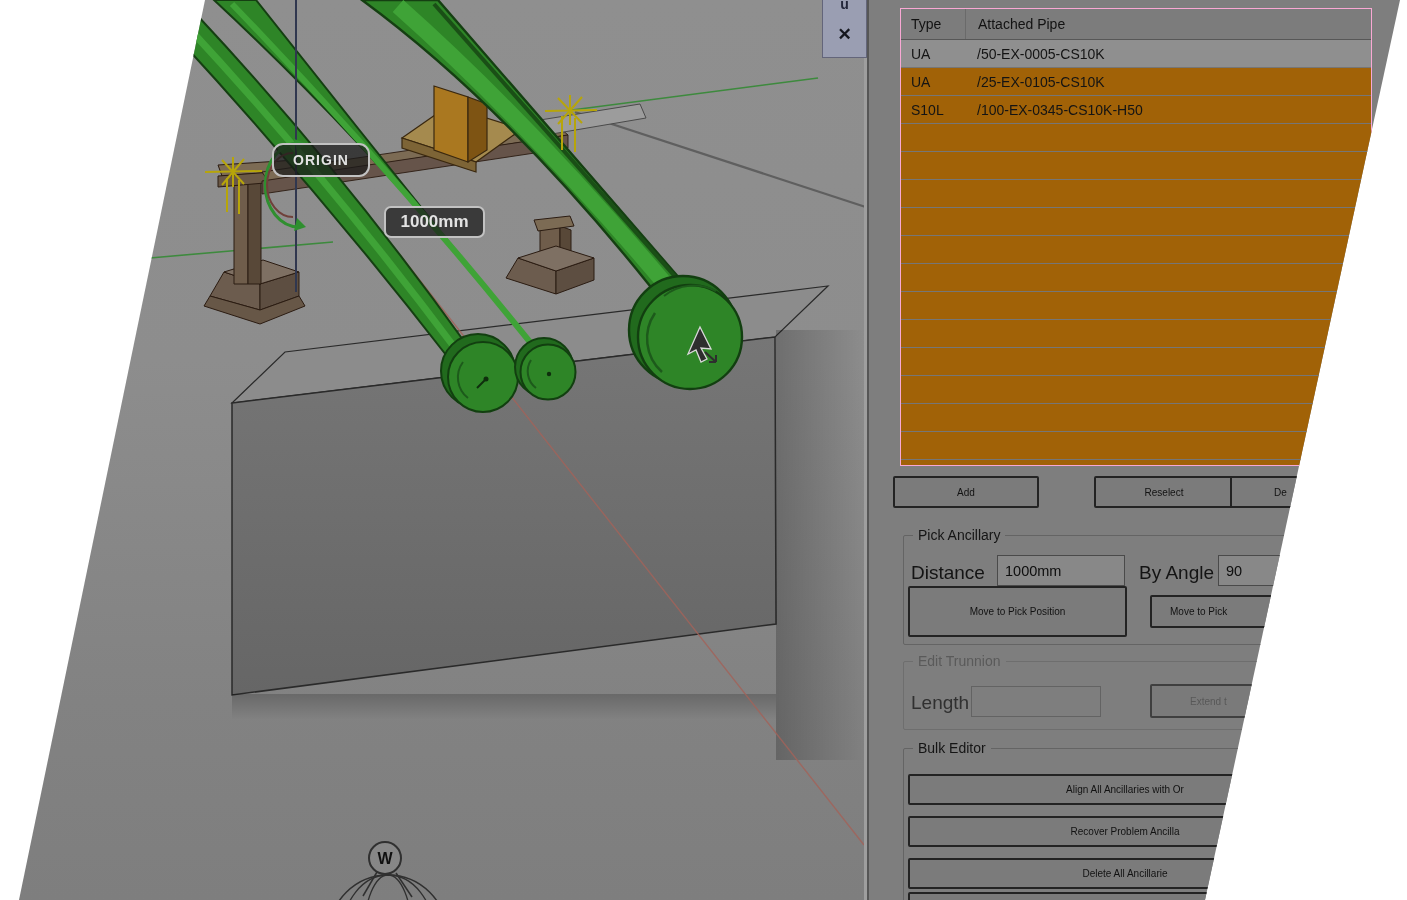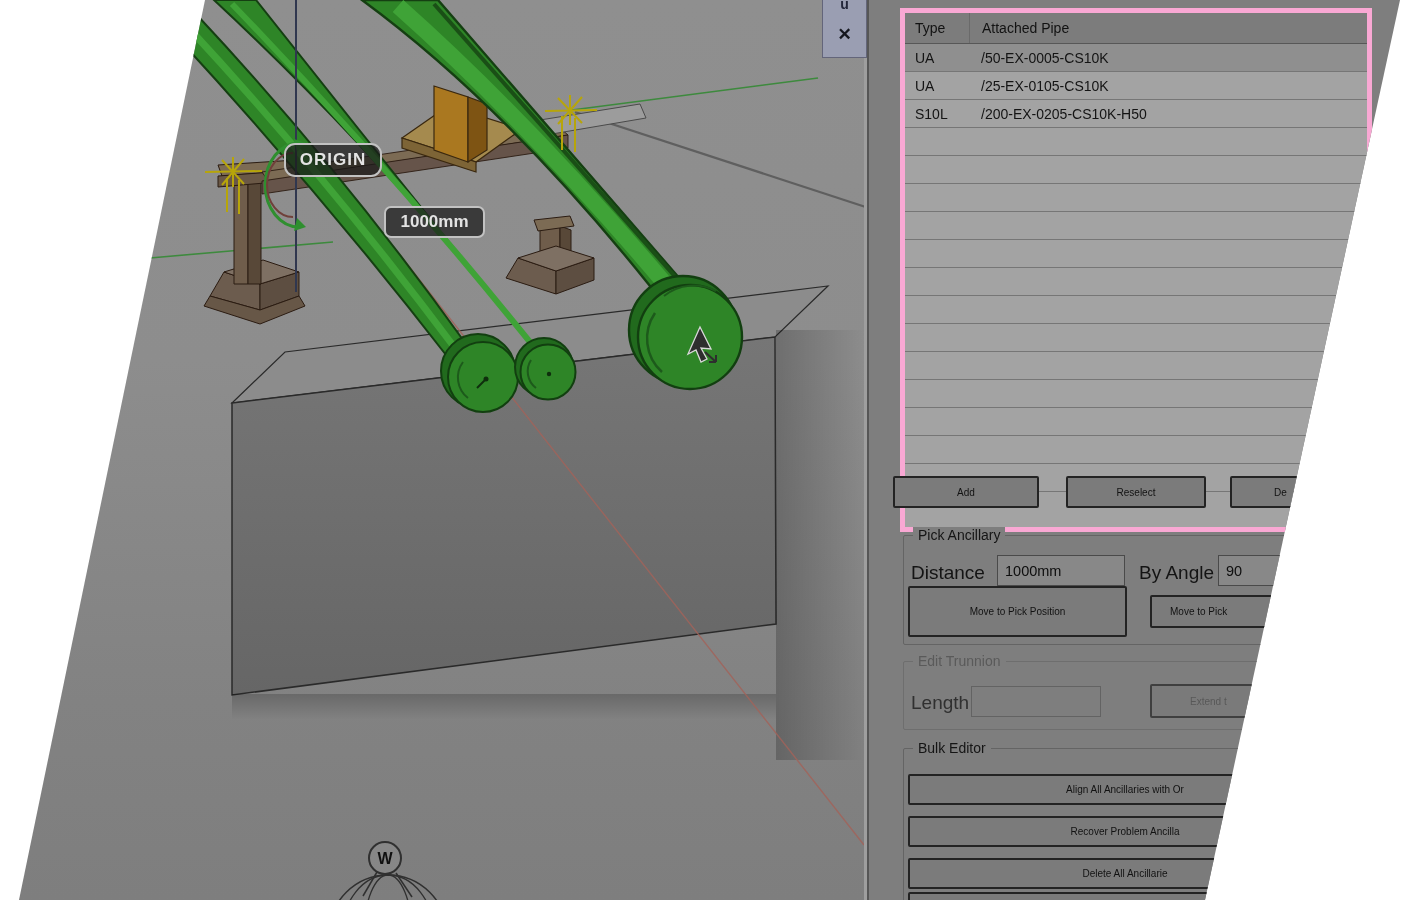--- a/index.html
+++ b/index.html
@@ -9,32 +9,32 @@
   .app{position:absolute;inset:0;}
 
   
   .viewport{position:absolute;left:0;top:0;width:866px;height:900px;overflow:hidden;
             background:linear-gradient(180deg,#8F8F8F 0%,#8D8D8D 40%,#828282 78%,#7E7E7E 100%);}
   .viewport svg{position:absolute;left:0;top:0;}
   .vp-divider{position:absolute;left:864px;top:0;width:3px;height:900px;background:#9E9E9E;border-right:2px solid #565656;}
 
   .tag{position:absolute;display:flex;align-items:center;justify-content:center;
        background:rgba(26,26,26,0.72);border:2px solid #C2C2C2;color:#E3E3E3;font-weight:bold;}
-  .origin-tag{left:284px;top:143px;width:94px;height:30px;border-radius:11px;font-size:17px;letter-spacing:1px;text-align:center;}
+  .origin-tag{left:272px;top:143px;width:94px;height:30px;border-radius:11px;font-size:14px;letter-spacing:1px;text-align:center;}
   .dist-tag{left:384px;top:206px;width:97px;height:28px;border-radius:7px;font-size:17px;}
 
   
   .panel{position:absolute;left:869px;top:0;width:538px;height:900px;background:#7E7E7E;}
   .vtab{position:absolute;left:822px;top:0;width:45px;height:58px;background:#9A9EB2;
         border:1px solid #63657a;border-top:none;box-sizing:border-box;}
   .vtab-title{position:absolute;left:0;top:-4px;width:100%;text-align:center;font-size:14px;color:#23263a;font-weight:bold;}
   .vtab-close{position:absolute;left:0;top:24px;width:100%;text-align:center;font-size:17px;font-weight:bold;color:#16181f;cursor:default;}
 
-  .tbl{position:absolute;left:900px;top:8px;width:472px;height:524px;background:#a3a3a3;
-       border:5px solid #f9a8d4;box-sizing:border-box;overflow:hidden;}
+  .tbl{position:absolute;left:900px;top:8px;width:472px;height:458px;background:#a16207;
+       border:1px solid #f9a8d4;box-sizing:border-box;overflow:hidden;}
   .tbl-head{display:flex;height:30px;background:#7C7C7C;border-bottom:1px solid #575757;
             font-size:14px;color:#121212;align-items:center;}
   .th-type{width:64px;padding-left:10px;box-sizing:border-box;}
   .th-pipe{flex:1;padding-left:12px;border-left:1px solid #6A6A6A;height:100%;display:flex;align-items:center;}
   .row{display:flex;height:27px;font-size:14px;color:#141414;align-items:center;border-bottom:1px solid #767676;}
   .row.selected{background:var(--selection-row,#8F8F8F);}
   .cell-type{width:64px;padding-left:10px;box-sizing:border-box;}
   .cell-pipe{flex:1;padding-left:12px;}
 
   .btn{position:absolute;background:#7B7B7B;border:2px solid #232323;border-radius:2px;
@@ -222,40 +222,40 @@
             <div class="row selected">
               <div class="cell-type">UA</div>
               <div class="cell-pipe">/50-EX-0005-CS10K</div>
             </div>
             <div class="row">
               <div class="cell-type">UA</div>
               <div class="cell-pipe">/25-EX-0105-CS10K</div>
             </div>
             <div class="row">
               <div class="cell-type">S10L</div>
-              <div class="cell-pipe">/200-EX-0205-CS10K-H50</div>
+              <div class="cell-pipe">/100-EX-0345-CS10K-H50</div>
             </div>
             <div class="row"></div>
             <div class="row"></div>
             <div class="row"></div>
             <div class="row"></div>
             <div class="row"></div>
             <div class="row"></div>
             <div class="row"></div>
             <div class="row"></div>
             <div class="row"></div>
             <div class="row"></div>
             <div class="row"></div>
             <div class="row"></div>
             <div class="row"></div>
           </div>
     </div>
 
     <button class="btn" style="left:893px;top:476px;width:146px;height:32px;">Add</button>
-    <button class="btn" style="left:1066px;top:476px;width:140px;height:32px;">Reselect</button>
+    <button class="btn" style="left:1094px;top:476px;width:140px;height:32px;">Reselect</button>
     <button class="btn left" style="left:1230px;top:476px;width:142px;height:32px;padding-left:42px;">De</button>
 
     <div class="gbox" style="left:903px;top:535px;width:470px;height:110px;">
       <span class="gb-title">Pick Ancillary</span>
     </div>
     <span class="flabel" style="left:911px;top:562px;">Distance</span>
     <input class="tinput" style="left: 997px; top: 555px; width: 128px; height: 31px;" value="1000mm">
     <span class="flabel" style="left:1139px;top:562px;">By Angle</span>
     <input class="tinput" style="left: 1218px; top: 555px; width: 82px; height: 31px;" value="90">
     <button class="btn" style="left:908px;top:586px;width:219px;height:51px;">Move to Pick Position</button>

